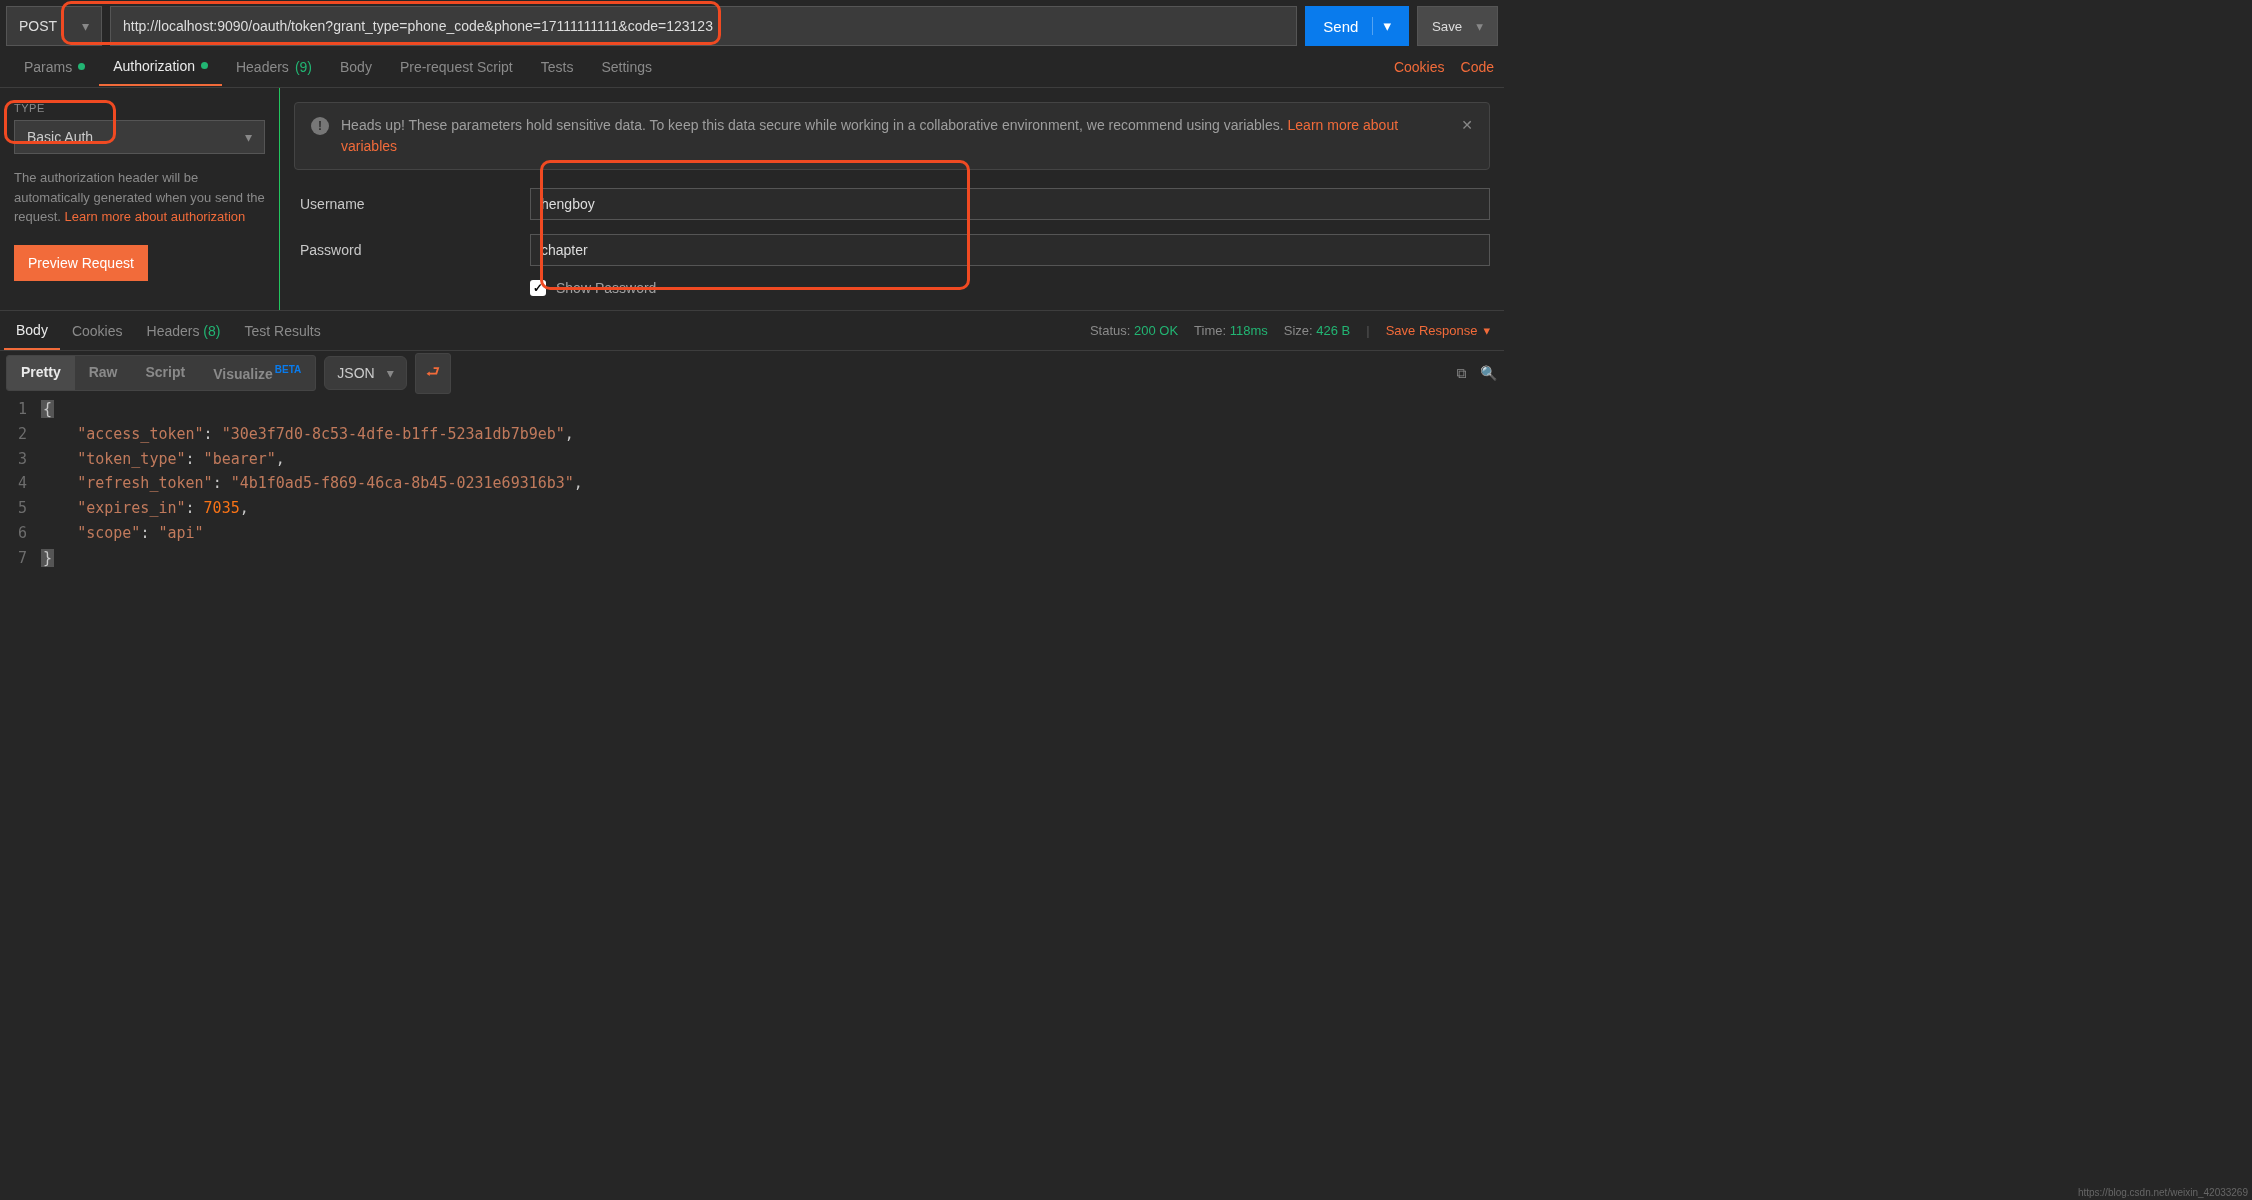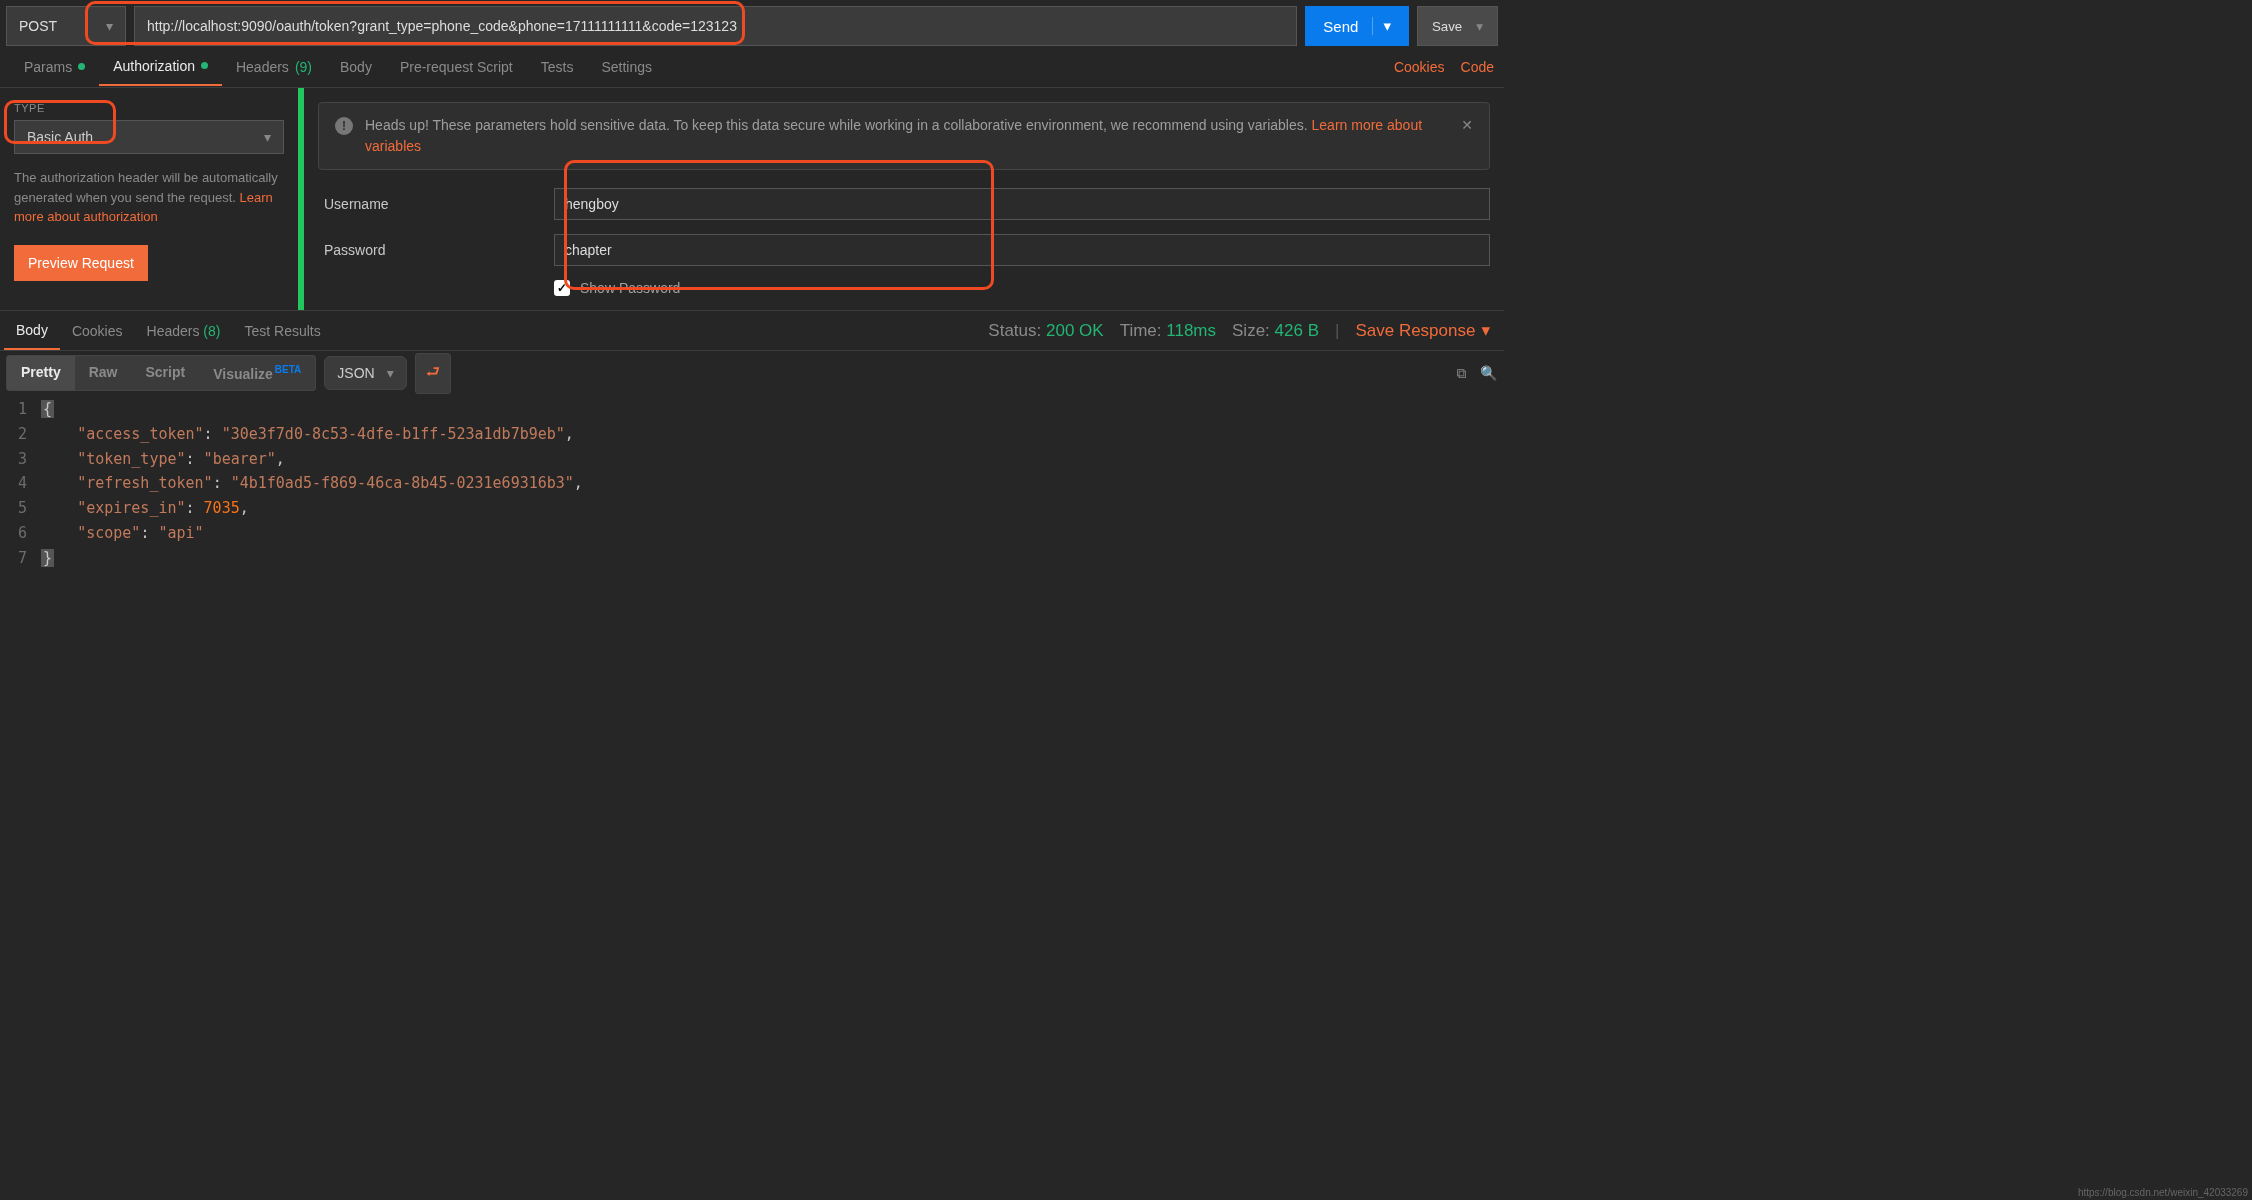--- a/index.html
+++ b/index.html
@@ -19,21 +19,21 @@
   padding: 6px 6px 0 6px;
   height: 46px;
 }
 .method-select {
   background: #3b3b3b;
   color: #ddd;
   border: 1px solid #555;
   display: flex;
   align-items: center;
   padding: 0 12px;
-  width: 120px;
+  width: 96px;
   font-size: 14px;
   position: relative;
 }
 .method-select .chev { margin-left: auto; color:#888; }
 .url-input {
   flex: 1;
   background: #3b3b3b;
   border: 1px solid #555;
   display: flex;
   align-items: center;
@@ -90,23 +90,23 @@
   color: #eaeaea;
   border-bottom: 2px solid #f26b3a;
 }
 .dot-green { width:7px; height:7px; border-radius:50%; background:#22b573; display:inline-block; }
 .count-green { color:#22b573; }
 .req-tabs .right { margin-left:auto; display:flex; gap:16px; }
 .link-orange { color:#f26b3a; cursor:pointer; }
 
 .auth-body { display:flex; border-bottom: 1px solid #3d3d3d; }
 .auth-left {
-  width: 304px;
+  width: 280px;
   padding: 14px;
-  border-right: 6px solid #22c55e;
+  border-right: 1px solid #22c55e;
 }
 .type-label { font-size:11px; letter-spacing:0.5px; color:#8a8a8a; margin-bottom:6px; }
 .type-select {
   background:#3b3b3b;
   border:1px solid #555;
   padding: 8px 12px;
   display:flex;
   align-items:flex-start;
   color:#ccc;
   position:relative;
@@ -169,21 +169,21 @@
 .resp-tabs {
   display:flex;
   align-items:center;
   padding: 0 4px;
   height: 40px;
   border-bottom:1px solid #3d3d3d;
   font-size:14px;
 }
 .resp-tabs .tab { padding:10px 12px; color:#8a8a8a; cursor:pointer; }
 .resp-tabs .tab.active { color:#eaeaea; border-bottom:2px solid #f26b3a; }
-.resp-meta { margin-left:auto; display:flex; gap:16px; align-items:center; font-size:17px; color:#8a8a8a; padding-right:10px; }
+.resp-meta { margin-left:auto; display:flex; gap:16px; align-items:center; font-size:13px; color:#8a8a8a; padding-right:10px; }
 .resp-meta .val { color:#22b573; }
 .save-resp { color:#f26b3a; display:flex; align-items:center; gap:6px; cursor:pointer; }
 
 .view-bar {
   display:flex;
   align-items:center;
   gap:8px;
   padding:6px 6px;
   height:44px;
 }

